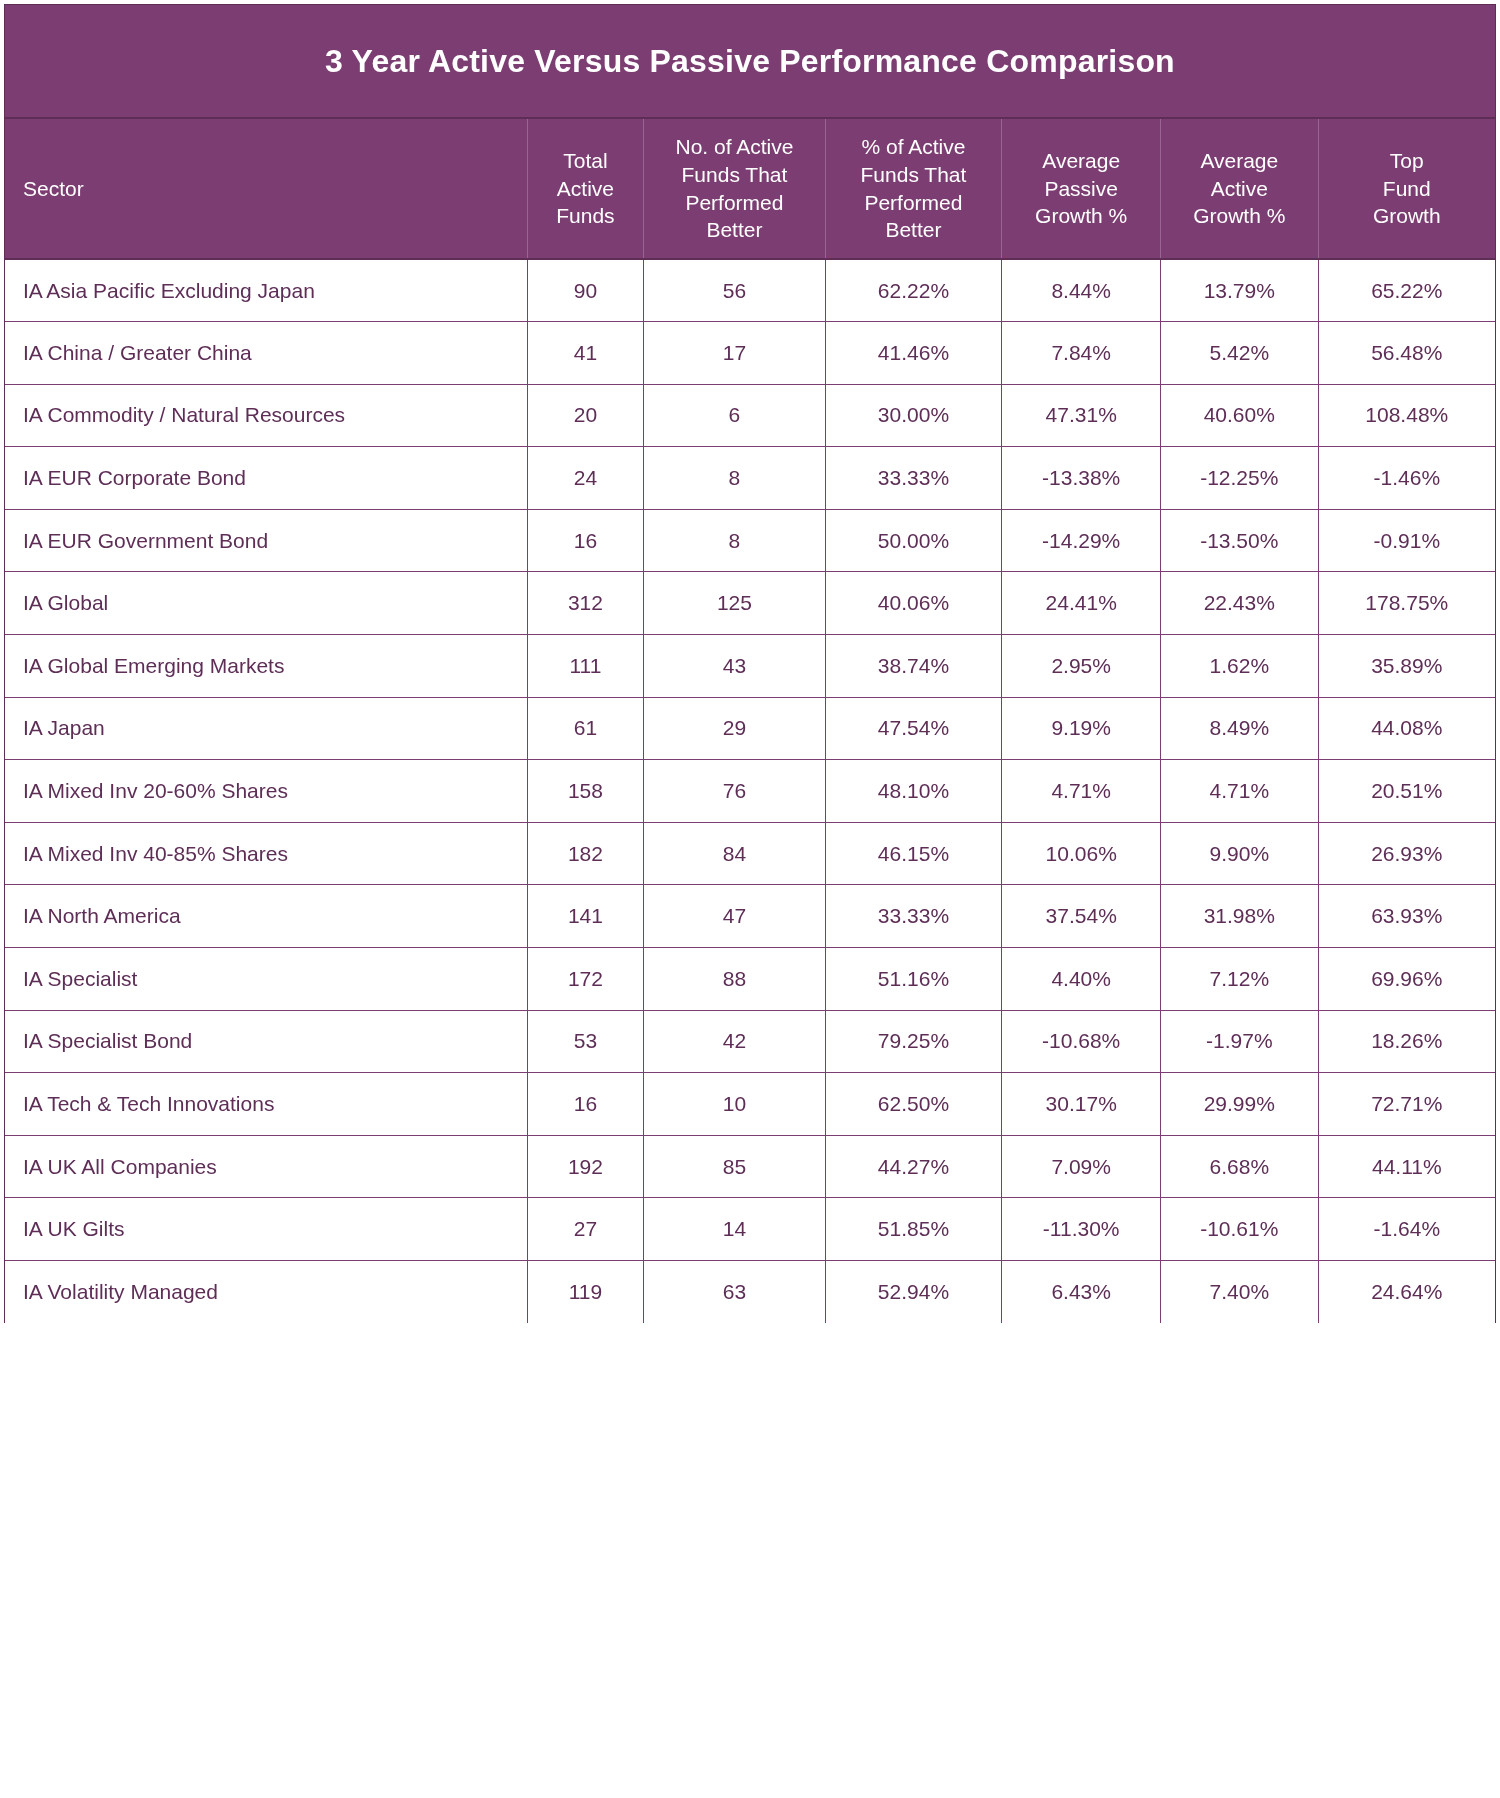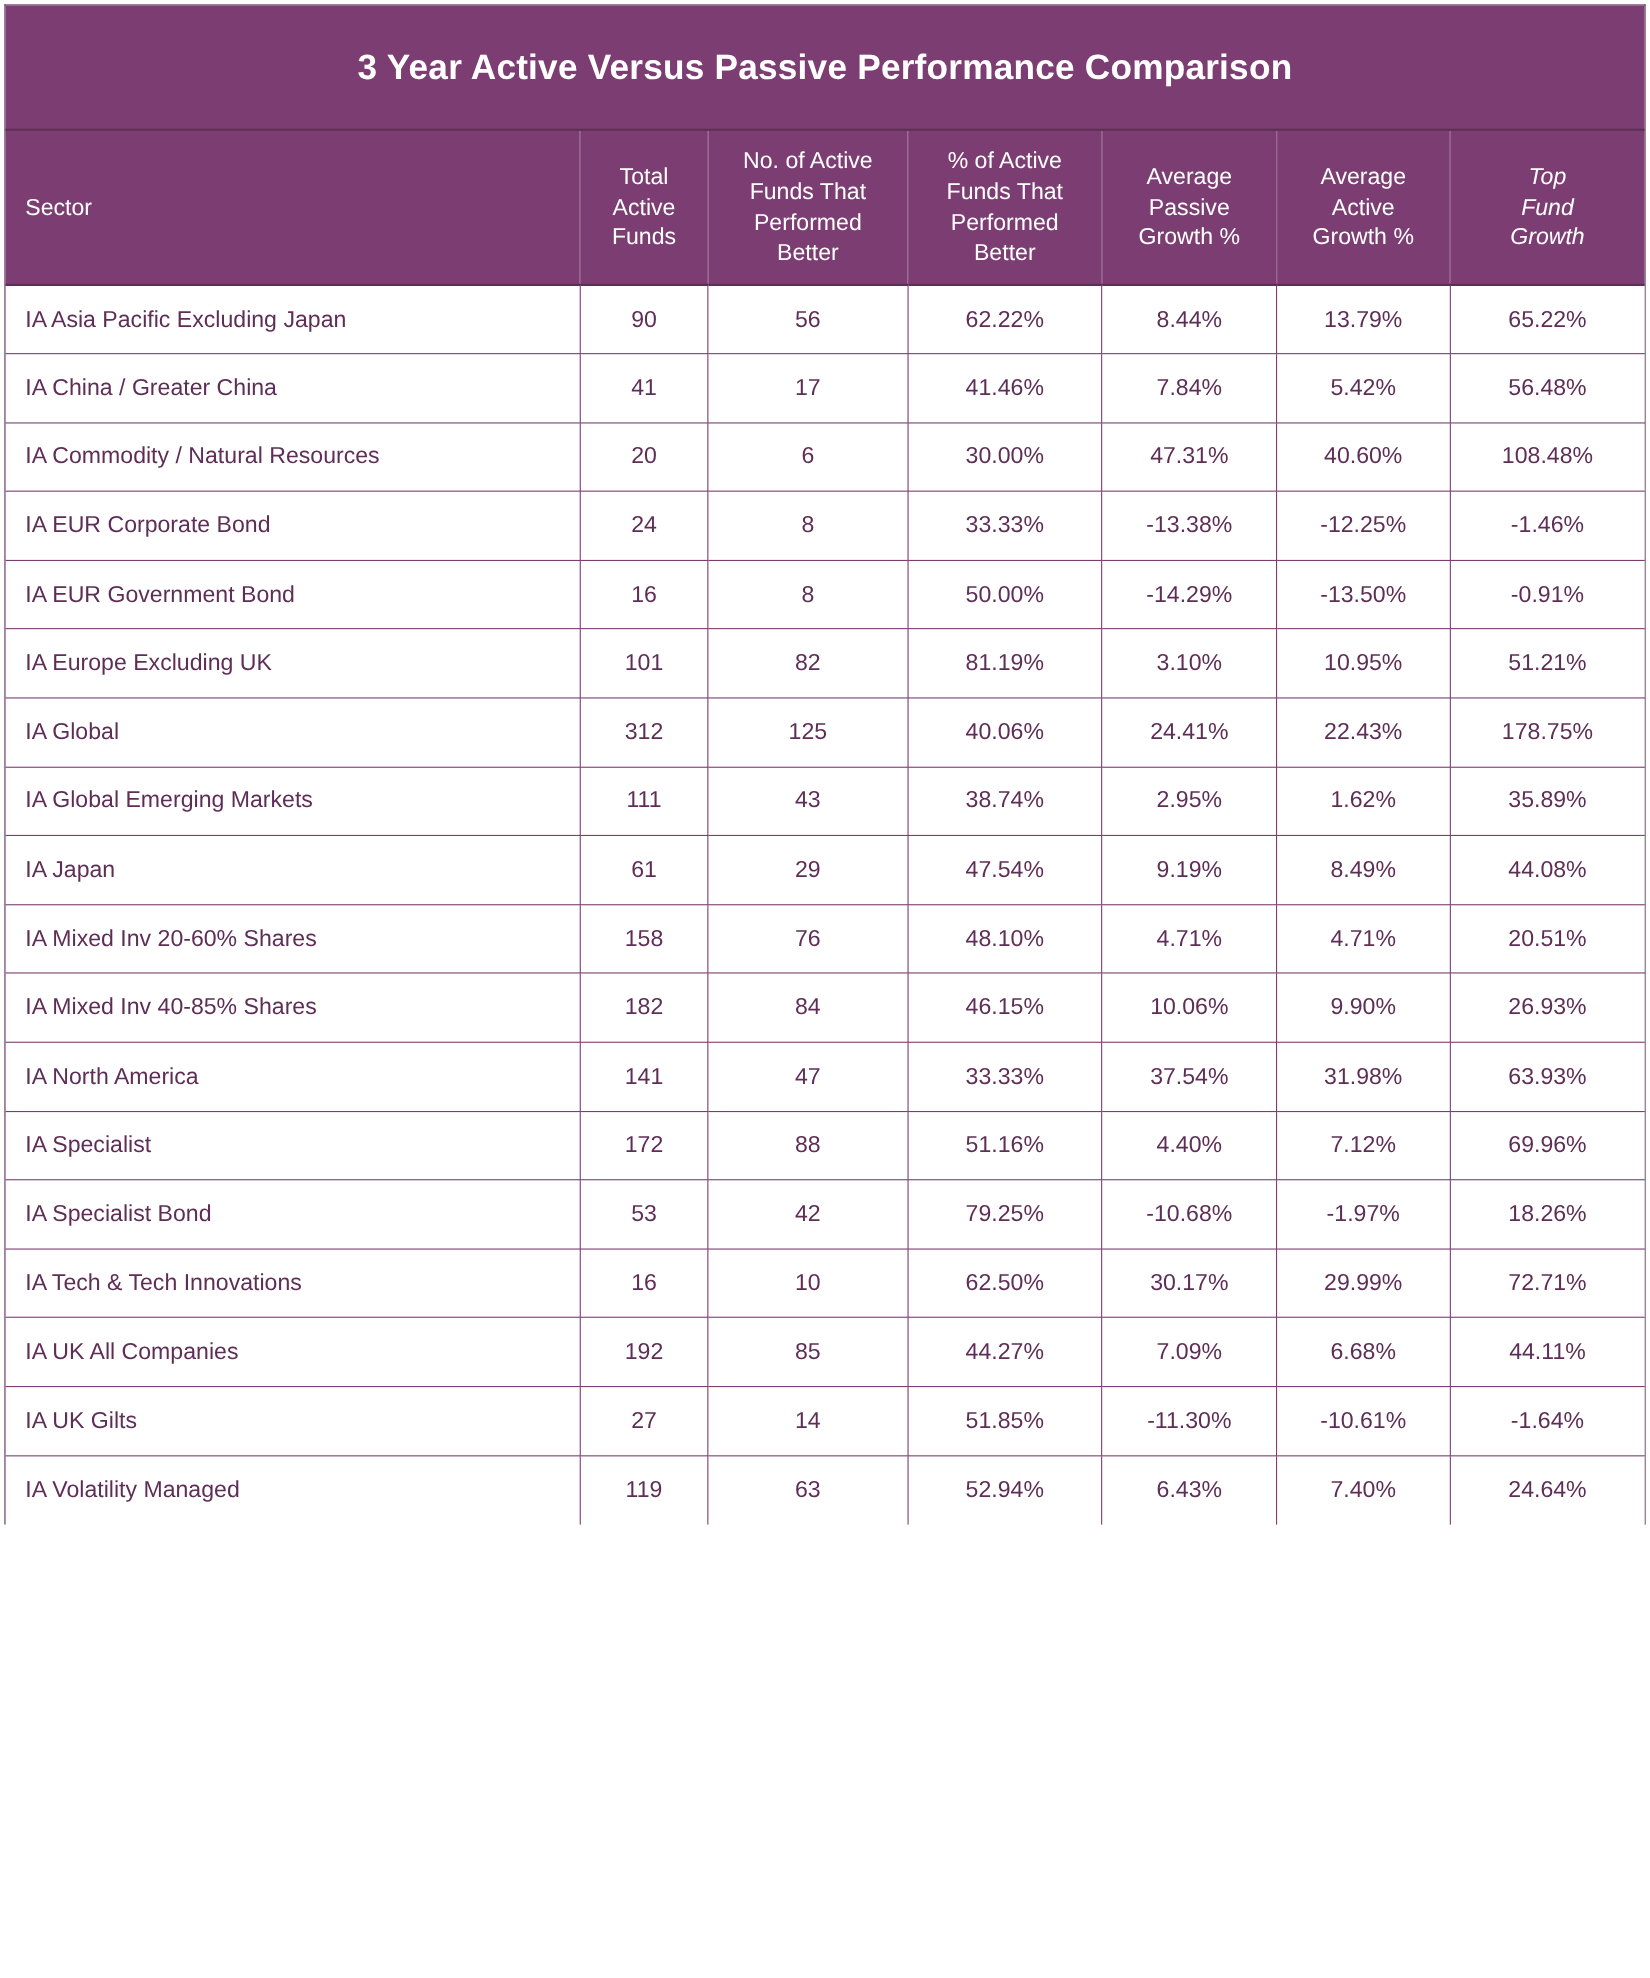--- a/index.html
+++ b/index.html
@@ -62,21 +62,21 @@
     color: #ffffff;
     font-size: 21px;
     font-weight: 400;
     line-height: 1.33;
     height: 140px;
     vertical-align: middle;
     border-right: 1px solid #9A6590;
     border-bottom: 2px solid #5E2E57;
     padding: 4px 6px;
   }
-  thead th:last-child { border-right: none; font-style: italic; }
+  thead th:last-child { border-right: none; }
   thead th.th-sector {
     text-align: left;
     padding-left: 18px;
     margin-left: 28px;
   }
   thead th.th-num { text-align: center; }
 
   tbody td {
     height: 62.6px;
     font-size: 21px;
@@ -196,29 +196,20 @@
           <tr>
             <td class="sector">IA EUR Government Bond</td>
             <td class="num">16</td>
             <td class="num">8</td>
             <td class="num">50.00%</td>
             <td class="num">-14.29%</td>
             <td class="num">-13.50%</td>
             <td class="num">-0.91%</td>
           </tr>
           <tr>
-            <td class="sector">IA Europe Excluding UK</td>
-            <td class="num">101</td>
-            <td class="num">82</td>
-            <td class="num">81.19%</td>
-            <td class="num">3.10%</td>
-            <td class="num">10.95%</td>
-            <td class="num">51.21%</td>
-          </tr>
-          <tr>
             <td class="sector">IA Global</td>
             <td class="num">312</td>
             <td class="num">125</td>
             <td class="num">40.06%</td>
             <td class="num">24.41%</td>
             <td class="num">22.43%</td>
             <td class="num">178.75%</td>
           </tr>
           <tr>
             <td class="sector">IA Global Emerging Markets</td>

